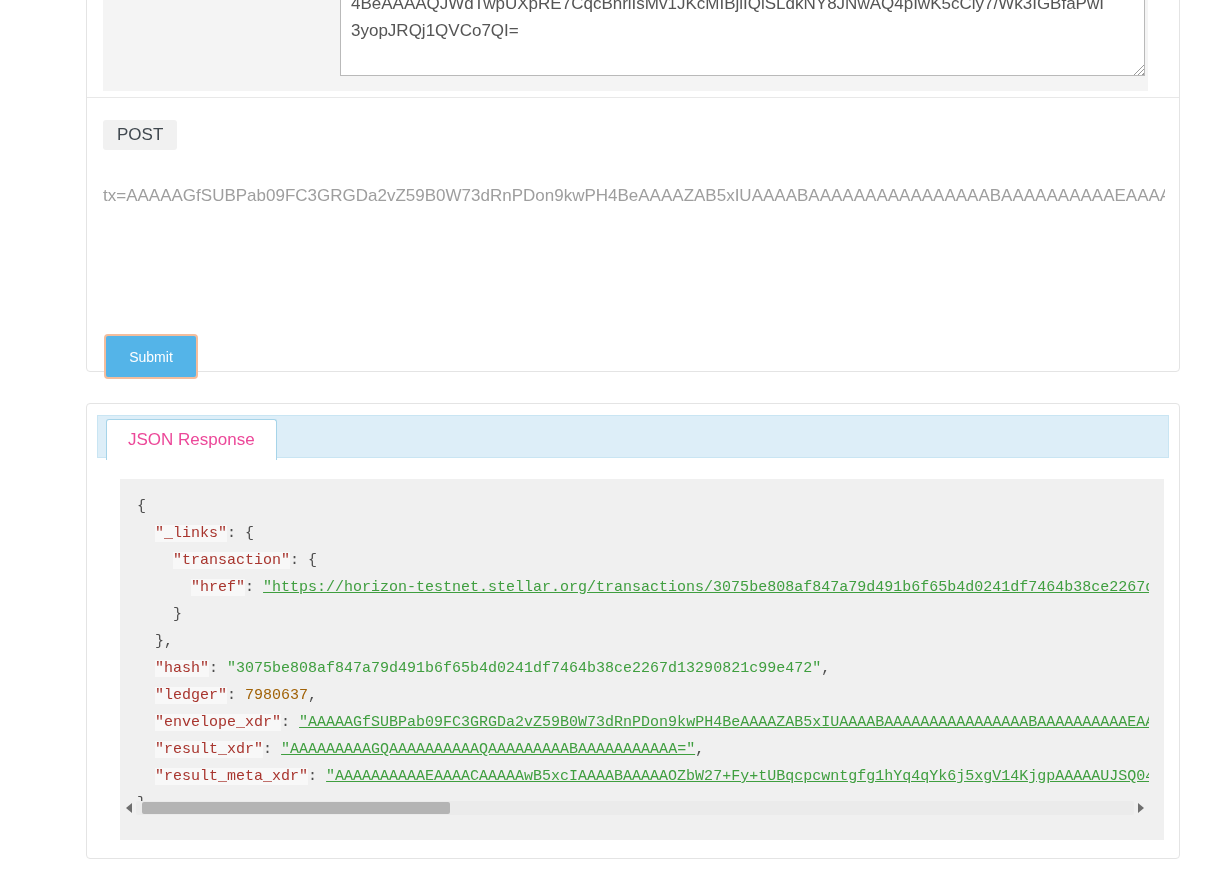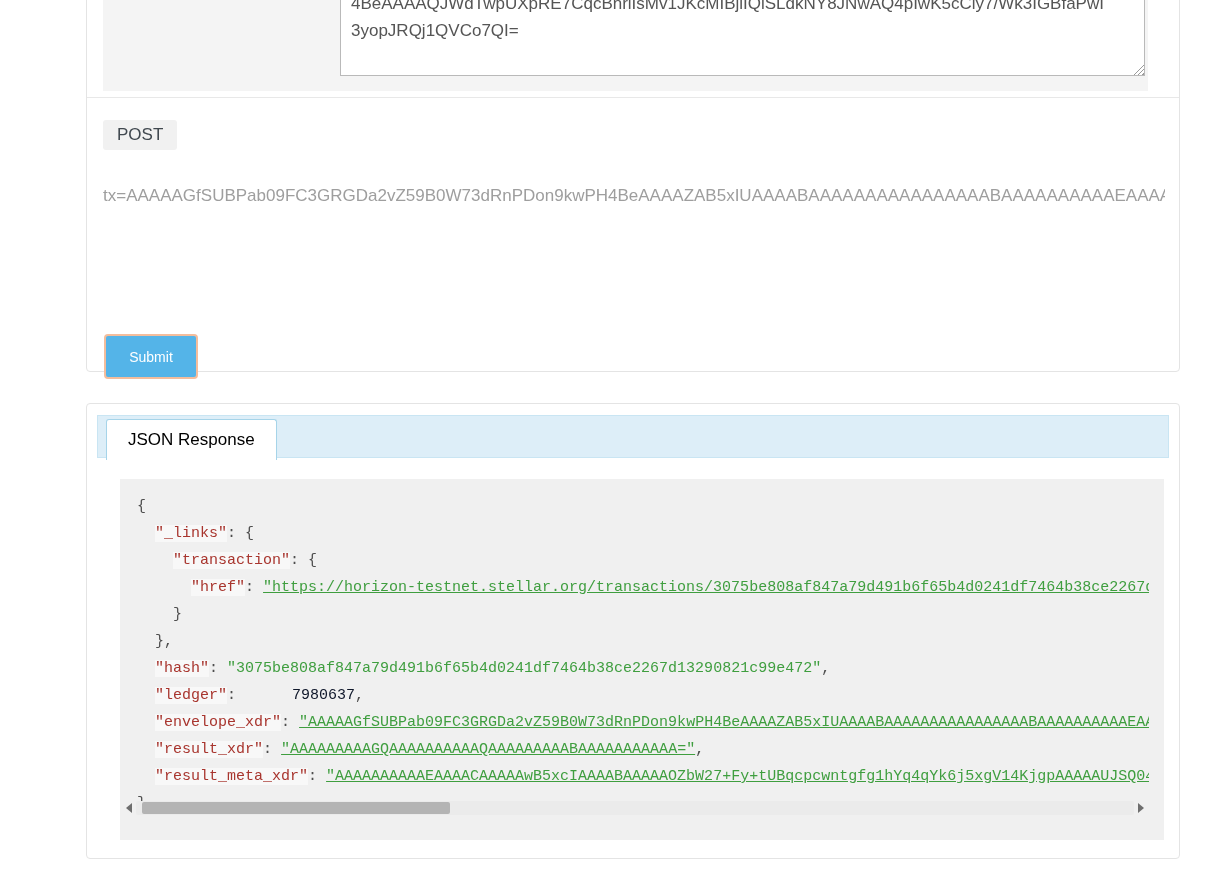--- a/index.html
+++ b/index.html
@@ -40,32 +40,32 @@
   }
   
   #response-card{left:86px;top:403px;width:1094px;height:456px;}
   #tab-strip{
     position:absolute;left:10px;top:11px;width:1072px;height:43px;
     background:#ddeef8;border:1px solid #c9e5f3;box-sizing:border-box;
   }
   #tab-json{
     position:absolute;left:8px;top:3px;height:41px;box-sizing:border-box;
     background:#fff;border:1px solid #a6d4e9;border-bottom:none;border-radius:3px 3px 0 0;
-    padding:0 21px;line-height:39px;font-size:17px;color:#000000;cursor:pointer;text-align:center;
+    padding:0 21px;line-height:39px;font-size:17px;color:#ec4899;cursor:pointer;text-align:center;
   }
   #code-block{
     position:absolute;left:33px;top:75px;width:1044px;height:361px;box-sizing:border-box;
     background:#f0f0f0;padding:14px 0 0 17px;
     font-family:"Liberation Mono","DejaVu Sans Mono",monospace;font-size:15px;
   }
   .code-line{white-space:pre;overflow:hidden;width:1012px;height:27px;line-height:27px;}
   .tk-p{color:#4d4d4d;}
   .tk-k{color:#a8352e;background:#f8f8f8;}
   .tk-s{color:#3f9e3f;}
-  .tk-n{color:#0f172a;margin-left:47px;}
+  .tk-n{color:#a16207;}
   .tk-l{color:#3f9e3f;text-decoration:underline;cursor:pointer;}
   
   #hscroll{position:absolute;left:6px;right:20px;bottom:24px;height:16px;display:flex;align-items:center;}
   .sb-arrow{width:0;height:0;border:5px solid transparent;flex:0 0 auto;}
   #sb-left{border-right:6px solid #6e6e6e;border-left:none;}
   #sb-right{border-left:6px solid #6e6e6e;border-right:none;}
   #sb-track{flex:1;height:14px;background:#ebebeb;border-radius:2px;position:relative;margin:0 4px;}
   #sb-thumb{position:absolute;left:6px;top:1px;width:308px;height:12px;background:#b4b4b4;border-radius:2px;cursor:grab;}
 </style>
 </head>

